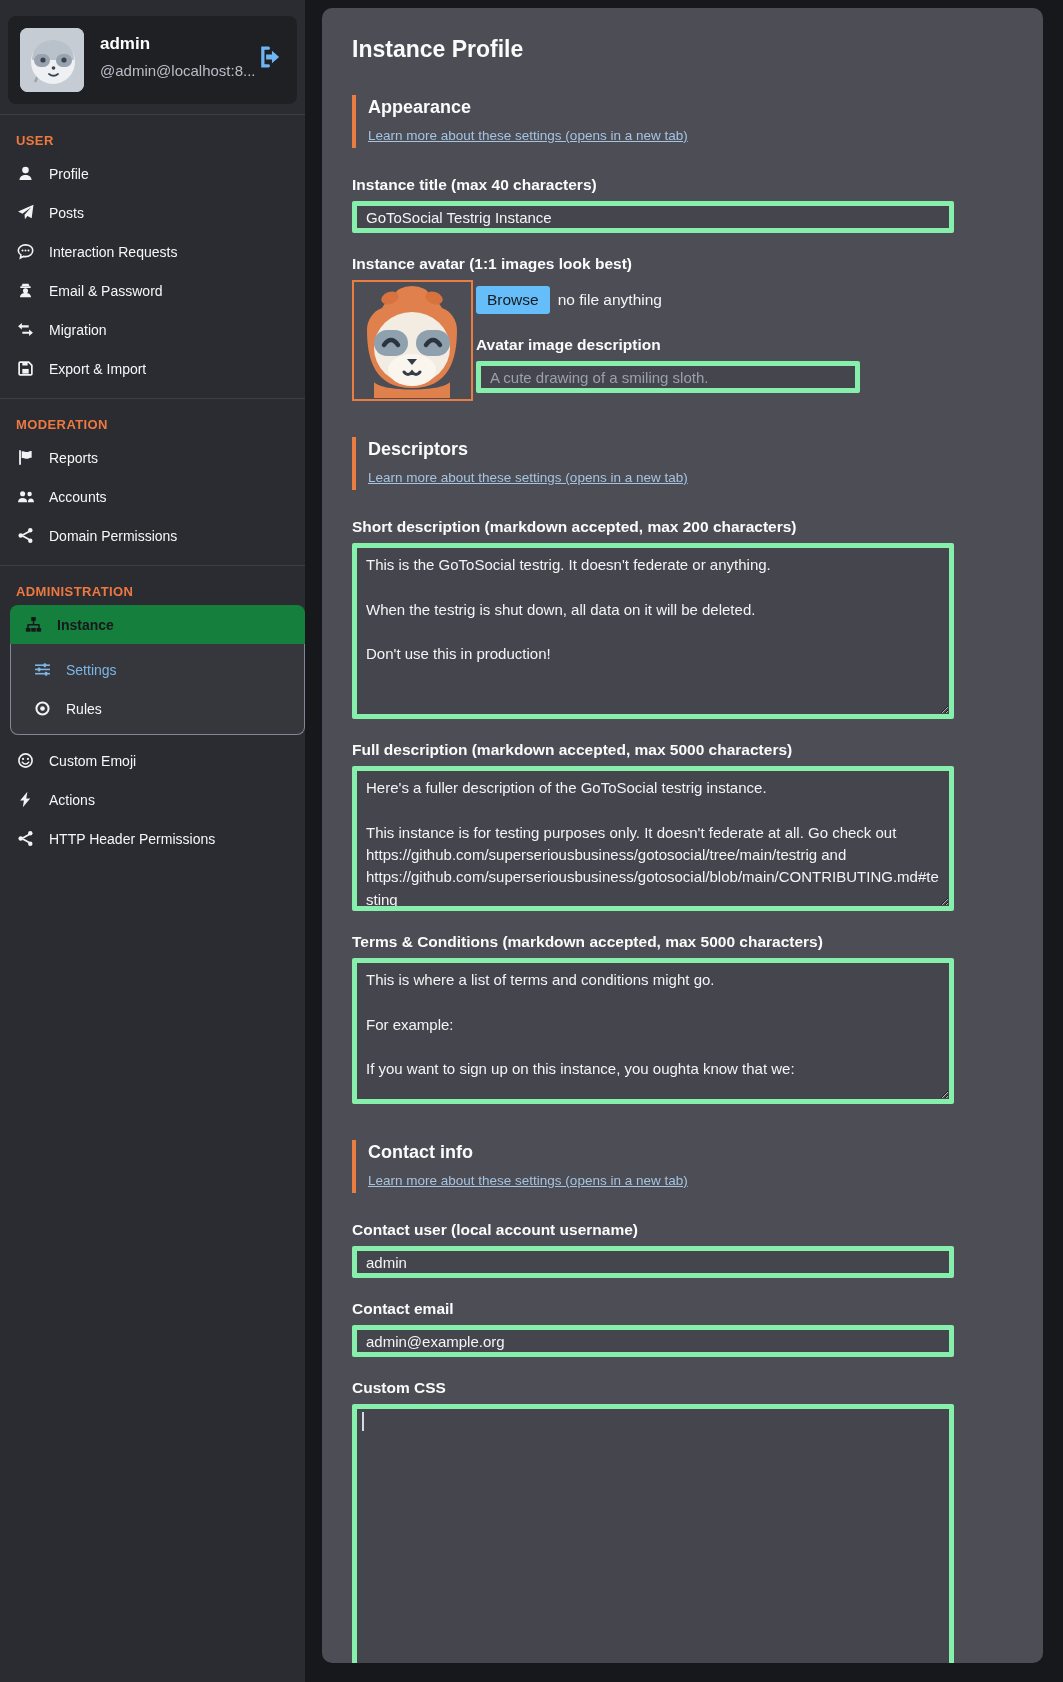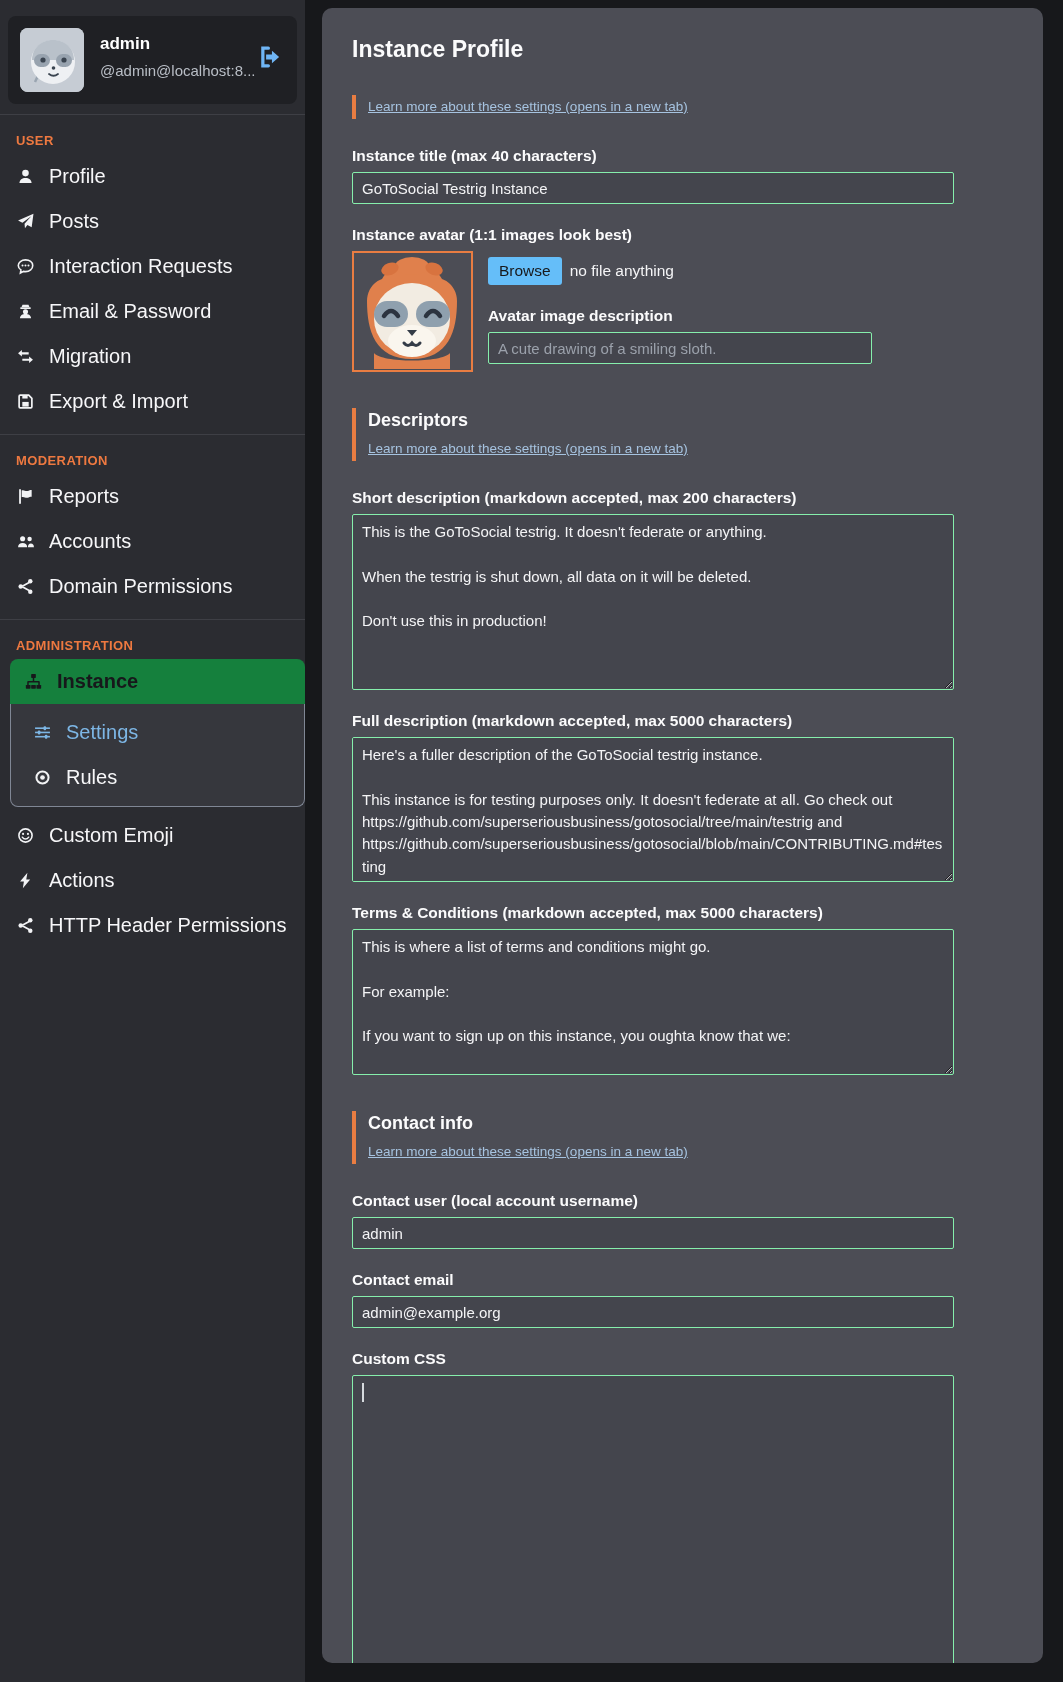--- a/index.html
+++ b/index.html
@@ -33,21 +33,21 @@
     position:absolute; right:14px; top:28px; width:26px; height:26px;
     background:none; border:none; cursor:pointer; color:#6fb5f5; padding:0;
   }
   .nav-div { border:none; border-top:1px solid #3e3f45; margin:10px 0; }
   .nav-cat {
     color:#ee7940; font-weight:bold; font-size:13px; letter-spacing:.4px;
     padding:8px 16px 6px 16px;
   }
   .nav-item {
     display:flex; align-items:center; gap:14px; padding:11px 16px;
-    font-size:20px; color:#f7f7f9; cursor:pointer;
+    font-size:14px; color:#f7f7f9; cursor:pointer;
   }
   .nav-item .icon { width:19px; display:inline-flex; justify-content:center; color:#f2f3f5; }
   .nav-item svg { display:block; }
 
   .admin-group { margin-left:10px; }
   .nav-item.selected {
     background:#15803d; color:#17181b; font-weight:bold;
     border-radius:8px 8px 0 0; padding-left:14px;
   }
   .nav-item.selected .icon { color:#17181b; }
@@ -70,38 +70,38 @@
   .section-head {
     border-left:4px solid #e97d42; padding:2px 0 4px 12px; margin:36px 0 28px 0;
   }
   .section-head:first-of-type { margin-top:0; }
   .section-head h2 { font-size:18px; font-weight:bold; margin-bottom:8px; }
   .doc-link { font-size:13.5px; color:#a6c3e0; text-decoration:underline; cursor:pointer; }
 
   .field { margin-bottom:22px; }
   .field-label { display:block; font-size:15.5px; font-weight:bold; margin-bottom:7px; }
   input[type=text], textarea {
-    width:100%; background:#44454d; border:1px solid #86efac; border-radius:2px;
+    width:100%; background:#44454d; border:5px solid #86efac; border-radius:2px;
     color:#f4f4f6; font-family:"Liberation Sans", sans-serif; font-size:15px;
     padding:6px 9px; outline:none;
   }
   input[type=text] { height:32px; }
   textarea { line-height:1.49; resize:vertical; display:block; }
   textarea::placeholder, input::placeholder { color:#9ba1ab; }
   .ta-short { height:176px; }
   .ta-full  { height:145px; }
   .ta-terms { height:146px; }
   .ta-css   { height:299px; }
   .css-wrap { position:relative; }
   .caret {
     position:absolute; left:10px; top:8px; width:1.5px; height:19px;
     background:#d6dade; pointer-events:none;
   }
 
-  .avatar-row { display:flex; gap:15px; }
+  .avatar-row { display:flex; gap:3px; }
   .instance-avatar {
     width:121px; height:121px; border:2.5px solid #e97d42; flex-shrink:0;
     overflow:hidden; background:#4c4d55;
   }
   .avatar-right { padding-top:6px; flex:1; }
   .file-row { display:flex; align-items:center; gap:8px; }
   .browse-btn {
     background:#65bef9; color:#17191c; border:none; border-radius:3px;
     font-family:"Liberation Sans", sans-serif; font-size:15.5px;
     padding:5px 11px; cursor:pointer;
@@ -322,20 +322,21 @@
     </div>
 
   </nav>
 
   <main class="panel">
     <div class="panel-inner">
 
       <h1>Instance Profile</h1>
 
       <div class="section-head">
+        <h2>Appearance</h2>
         <a class="doc-link">Learn more about these settings (opens in a new tab)</a>
       </div>
 
       <div class="field">
         <label class="field-label">Instance title (max 40 characters)</label>
         <input type="text" value="GoToSocial Testrig Instance" style="">
       </div>
 
       <div class="field">
         <label class="field-label">Instance avatar (1:1 images look best)</label>

